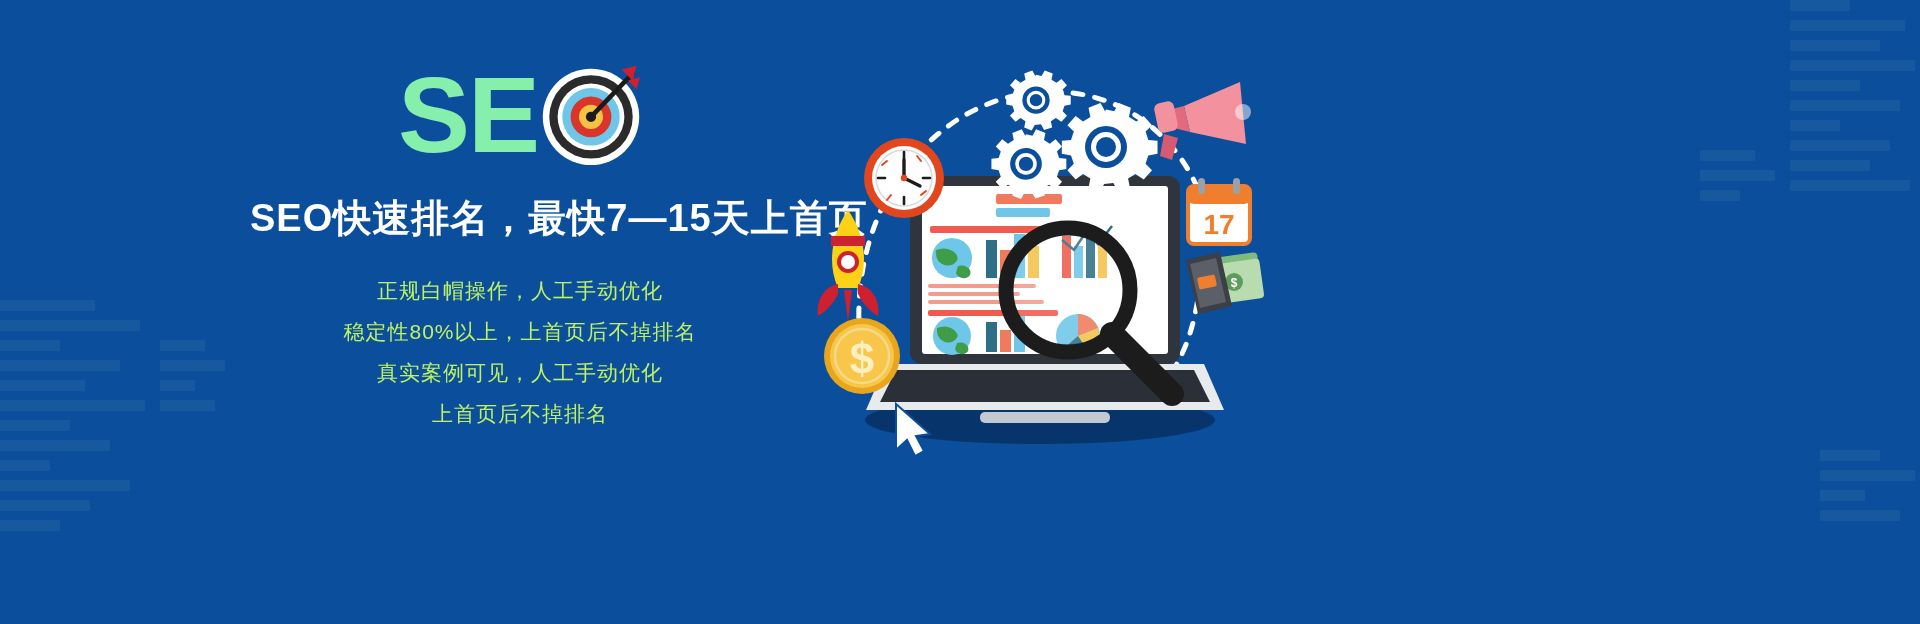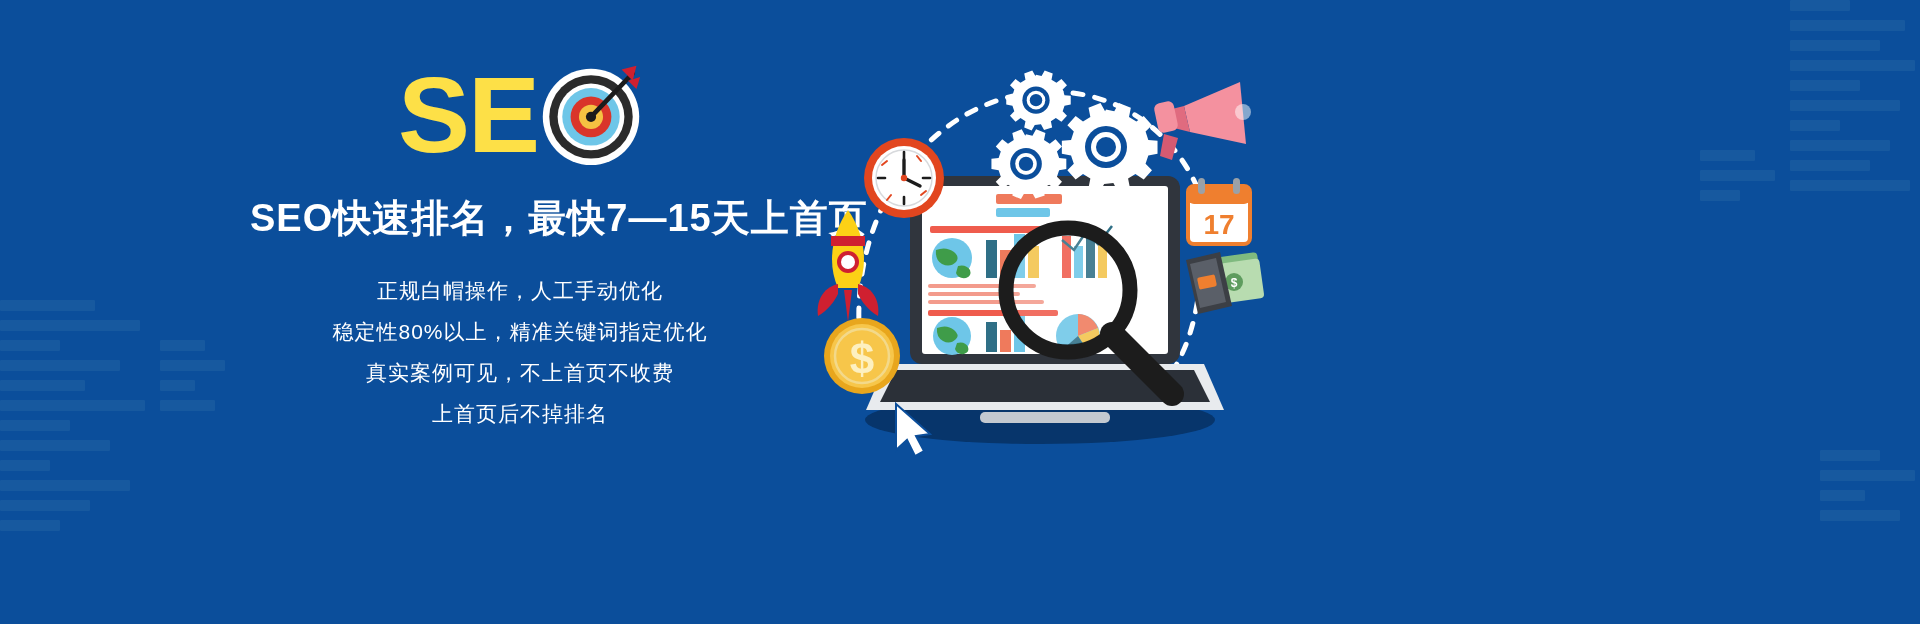--- a/index.html
+++ b/index.html
@@ -24,31 +24,31 @@
   }
 
   .seologo {
     position:relative; height:110px;
     display:flex; align-items:center; justify-content:center;
     margin-bottom:24px;
   }
   .seoletters {
     font-family:"Liberation Sans","DejaVu Sans",sans-serif;
     font-weight:bold; font-size:108px; letter-spacing:-2px;
-    color:#fde047; line-height:1;
+    color:#86efac; line-height:1;
   }
   .target { width:102px; height:102px; margin-left:2px; position:relative; }
 
   .headline {
     font-size:38px; font-weight:bold; color:#ffffff;
     letter-spacing:1px; line-height:1.3; margin-bottom:28px;
     white-space:nowrap;
   }
   .subline {
-    font-size:21px; color:#ffffff; line-height:1.95;
+    font-size:21px; color:#bef264; line-height:1.95;
     letter-spacing:1px; font-weight:normal;
   }
 
   
   .illustration { position:absolute; left:800px; top:40px; width:470px; height:420px; }
   .illustration svg { display:block; }
 </style>
 </head>
 <body>
 
@@ -120,22 +120,22 @@
 
           <path d="M88 6 L104 2 L100 18 Z" fill="#cf2030"></path>
           <path d="M95 18 L108 14 L104 27 Z" fill="#cf2030"></path>
         </svg>
       </span>
     </div>
 
     <div class="headline">SEO快速排名，最快7—15天上首页</div>
 
     <div class="subline">正规白帽操作，人工手动优化</div>
-    <div class="subline">稳定性80%以上，精准关键词指定优化</div>
-    <div class="subline">真实案例可见，不上首页不收费</div>
+    <div class="subline">稳定性80%以上，上首页后不掉排名</div>
+    <div class="subline">真实案例可见，人工手动优化</div>
     <div class="subline">上首页后不掉排名</div>
   </div>
 
   <div class="illustration">
     <svg width="470" height="420" viewBox="0 0 470 420" aria-hidden="true">
 
       <g fill="none" stroke="#ffffff" stroke-width="5" stroke-linecap="round" stroke-dasharray="10 12">
         <path d="M60 300 C 48 170, 130 60, 240 52 C 330 46, 400 110, 412 200"></path>
         <path d="M70 330 C 90 370, 130 392, 175 398"></path>
         <path d="M400 240 C 396 290, 380 330, 352 356"></path>

